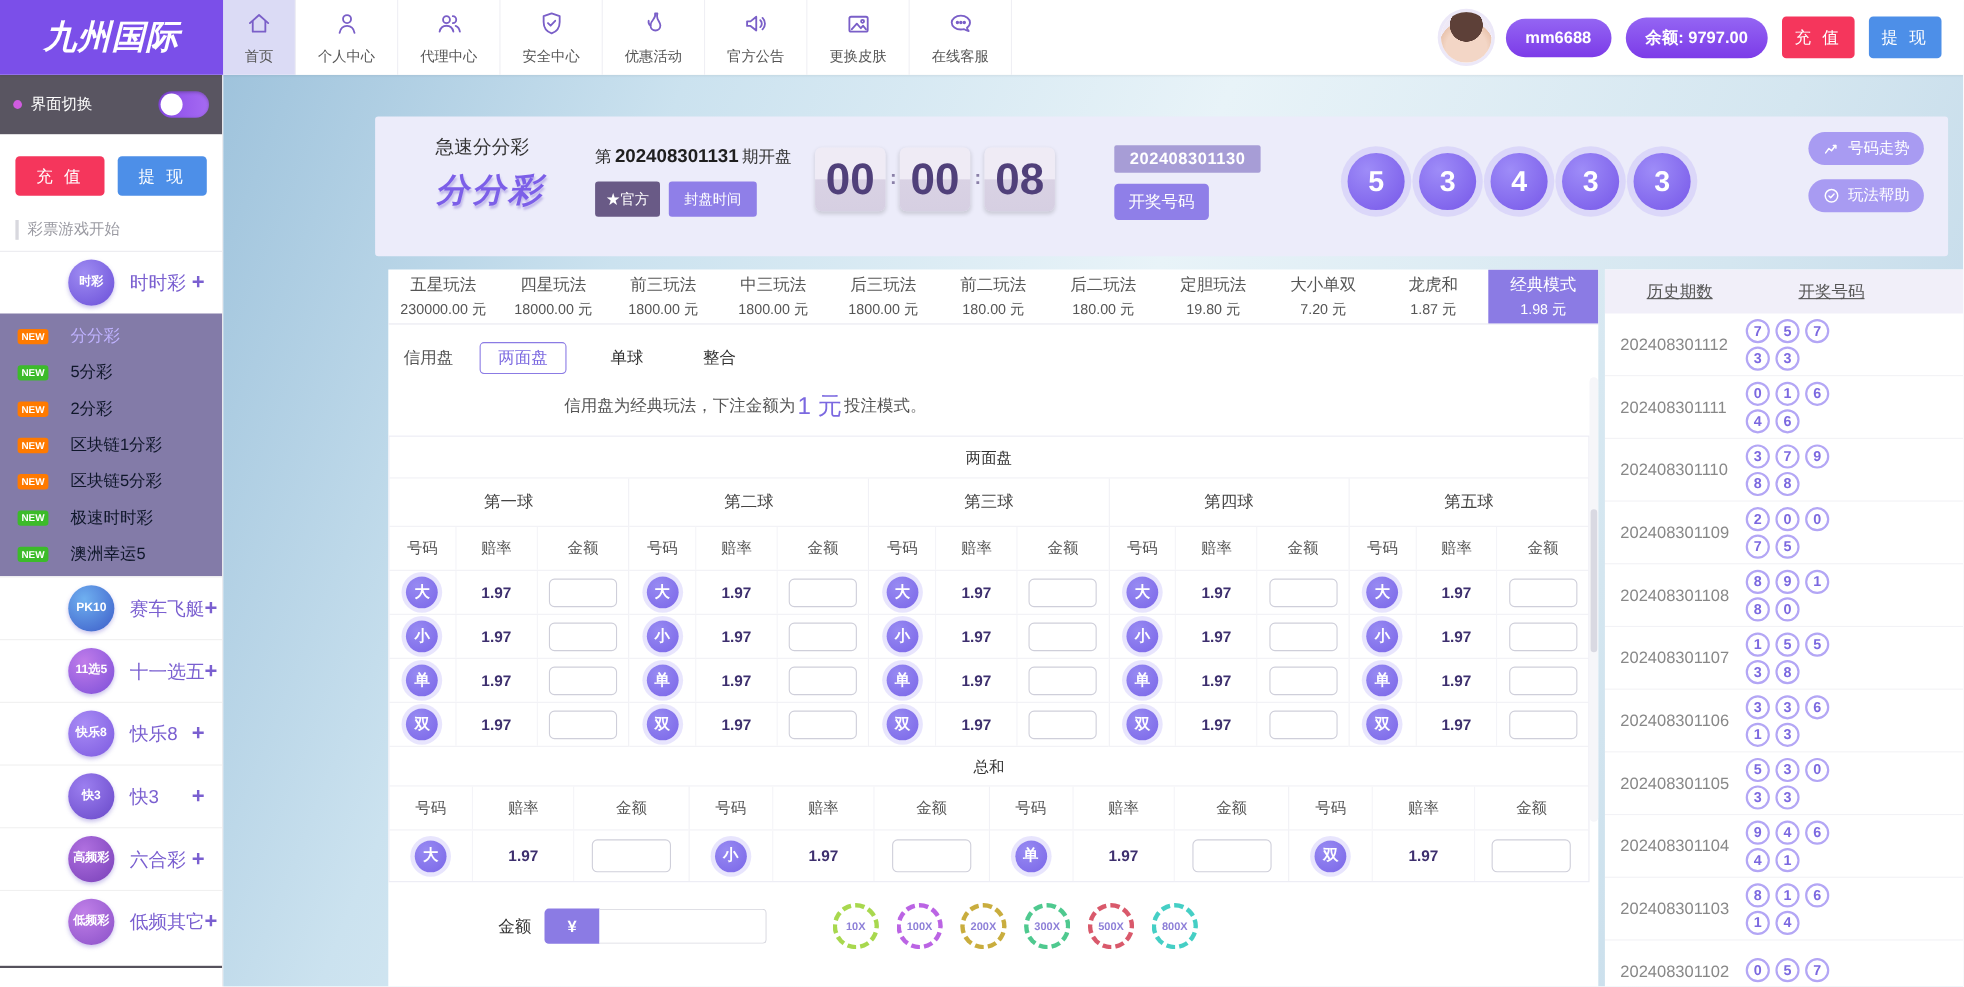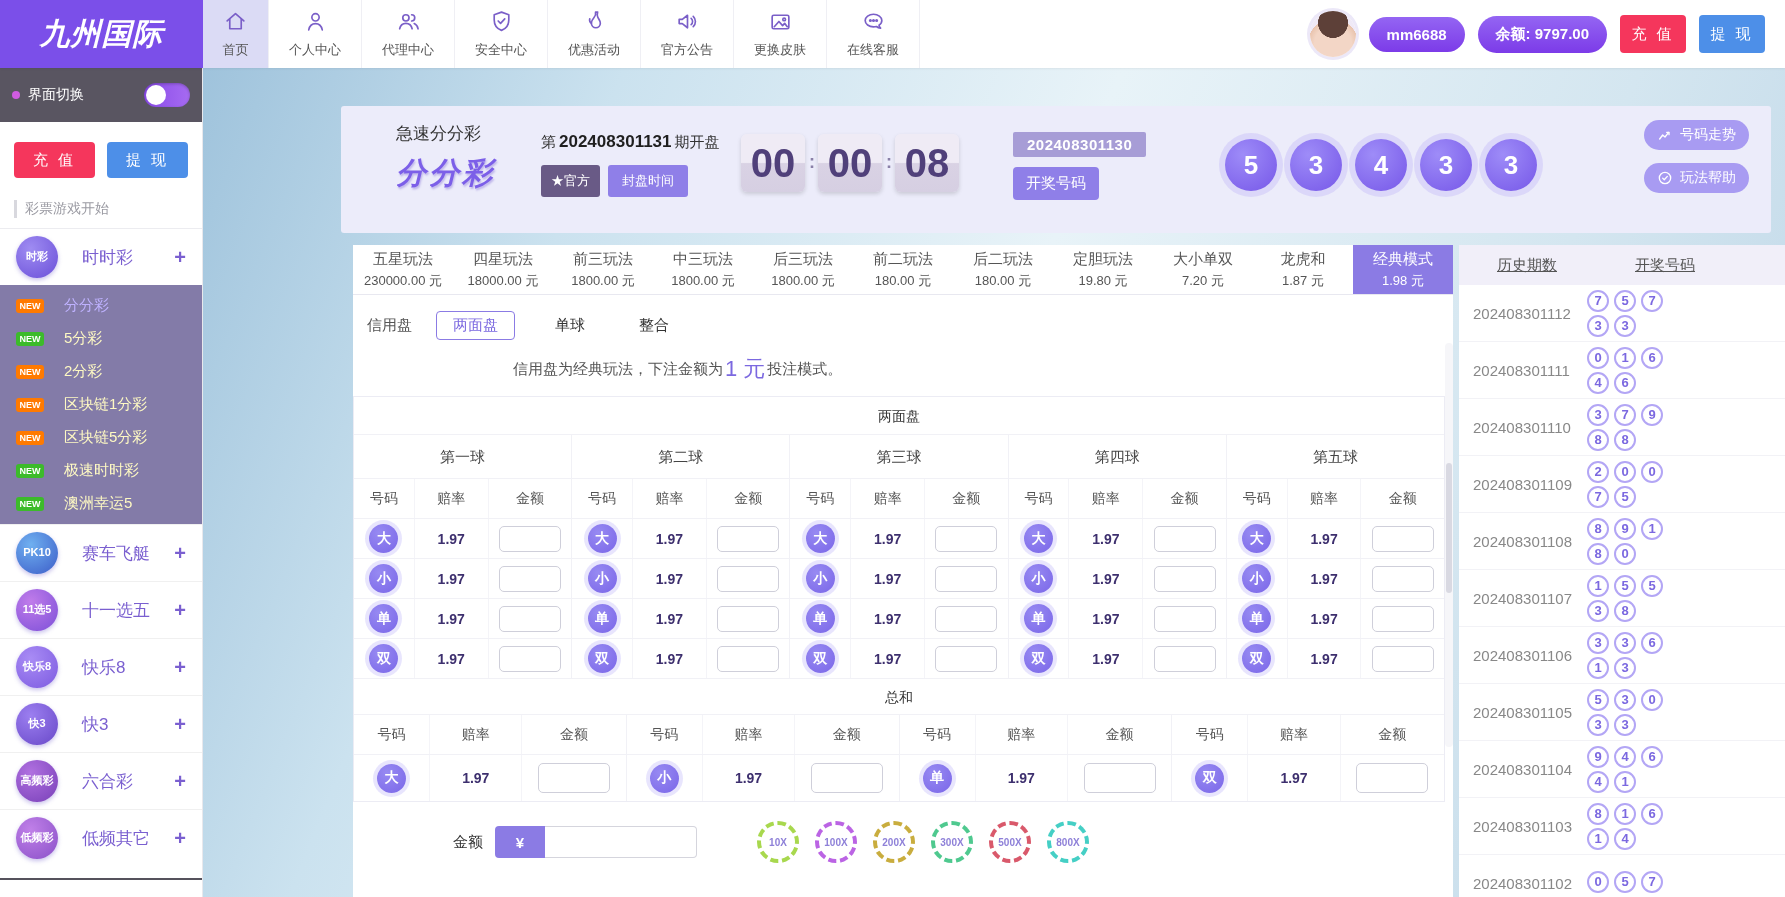--- a/index.html
+++ b/index.html
@@ -29,29 +29,29 @@
   
   #sidebar { position:absolute; left:0; top:68px; width:203px; bottom:0; background:#fff; border-right:1px solid #E8E8EC; overflow:hidden; }
   .side-band { height:54px; background:#595561; display:flex; align-items:center; padding:0 12px; gap:8px; color:#fff; font-size:14px; }
   .dot { width:8px; height:8px; border-radius:50%; background:#D05CE0; }
   .toggle { margin-left:auto; width:46px; height:24px; border-radius:12px; background:linear-gradient(90deg,#8A4BE8,#A66BF2); position:relative; cursor:pointer; box-shadow:inset 0 1px 3px rgba(0,0,0,.25); }
   .knob { position:absolute; left:2px; top:2px; width:20px; height:20px; border-radius:50%; background:#fff; }
   .side-btns { display:flex; gap:12px; padding:20px 14px 16px; }
   .side-btns button { width:85px; height:36px; }
   .side-section { margin:6px 0 10px 14px; padding-left:8px; border-left:3px solid #D8D8DE; color:#9A9AA2; font-size:14px; }
   .lg-item { height:57px; display:flex; align-items:center; padding:0 16px; border-top:1px solid #F0F0F0; cursor:pointer; background:#fff; }
-  .licon { width:42px; height:42px; border-radius:50%; color:#fff; font-size:11px; font-weight:700; line-height:1.05; text-align:center; display:flex; align-items:center; justify-content:center; background:radial-gradient(circle at 35% 30%,#9F8CF2,#6A4FD8); box-shadow:0 2px 4px rgba(100,80,200,.35); flex:none; }
-  .llabel { flex:1; margin-left:24px; font-size:17px; color:#7A5FD0; white-space:nowrap; }
+  .licon { width:42px; height:42px; border-radius:50%; color:#fff; font-size:11px; font-weight:700; line-height:1.05; text-align:center; display:flex; align-items:center; justify-content:center; background:radial-gradient(circle at 35% 30%,#9F8CF2,#6A4FD8); box-shadow:0 2px 4px rgba(100,80,200,.35); flex:none;margin-left:46px; }
+  .llabel { flex:1; margin-left:14px; font-size:17px; color:#7A5FD0; white-space:nowrap; }
   .lplus { font-size:20px; color:#7A5FD0; font-weight:700; }
   .submenu { list-style:none; background:#837BA8; padding:4px 0; }
   .sub-item { height:33px; display:flex; align-items:center; padding-left:16px; cursor:pointer; }
   .new-badge { min-width:28px; height:14px; border-radius:3px; background:#FF7A00; color:#fff; font-size:9px; font-weight:700; display:flex; align-items:center; justify-content:center; position:relative; }
   .new-badge::after { content:""; position:absolute; left:3px; bottom:-3px; border:3px solid transparent; border-top-color:inherit; border-top:3px solid rgba(0,0,0,.0); }
   .sub-item.green .new-badge { background:#3CBB2A; }
-  .sub-label { margin-left:20px; color:#fef9c3; font-size:15px; white-space:nowrap; }
+  .sub-label { margin-left:20px; color:#0f172a; font-size:15px; white-space:nowrap; }
   .sub-item.active .sub-label { color:#BFB2FF; }
   .lg-list .lg-item:nth-of-type(1) .licon { background:radial-gradient(circle at 35% 30%,#6FB0F0,#3C5CC8); }
   .lg-list .lg-item:nth-of-type(2) .licon { background:radial-gradient(circle at 35% 30%,#C07CEA,#7C4FD8); }
   .lg-list .lg-item:nth-of-type(3) .licon { background:radial-gradient(circle at 35% 30%,#A98CF5,#7C5AE0); }
   .lg-list .lg-item:nth-of-type(4) .licon { background:radial-gradient(circle at 35% 30%,#9C7FF0,#6848C8); }
   .lg-list .lg-item:nth-of-type(5) .licon { background:radial-gradient(circle at 35% 30%,#B070E0,#7840B8); }
   .lg-list .lg-item:nth-of-type(6) .licon { background:radial-gradient(circle at 35% 30%,#C080E8,#8A50C8); }
   .side-foot { border-top:2px solid #55525C; margin-top:12px; padding-top:14px; }
 
   

